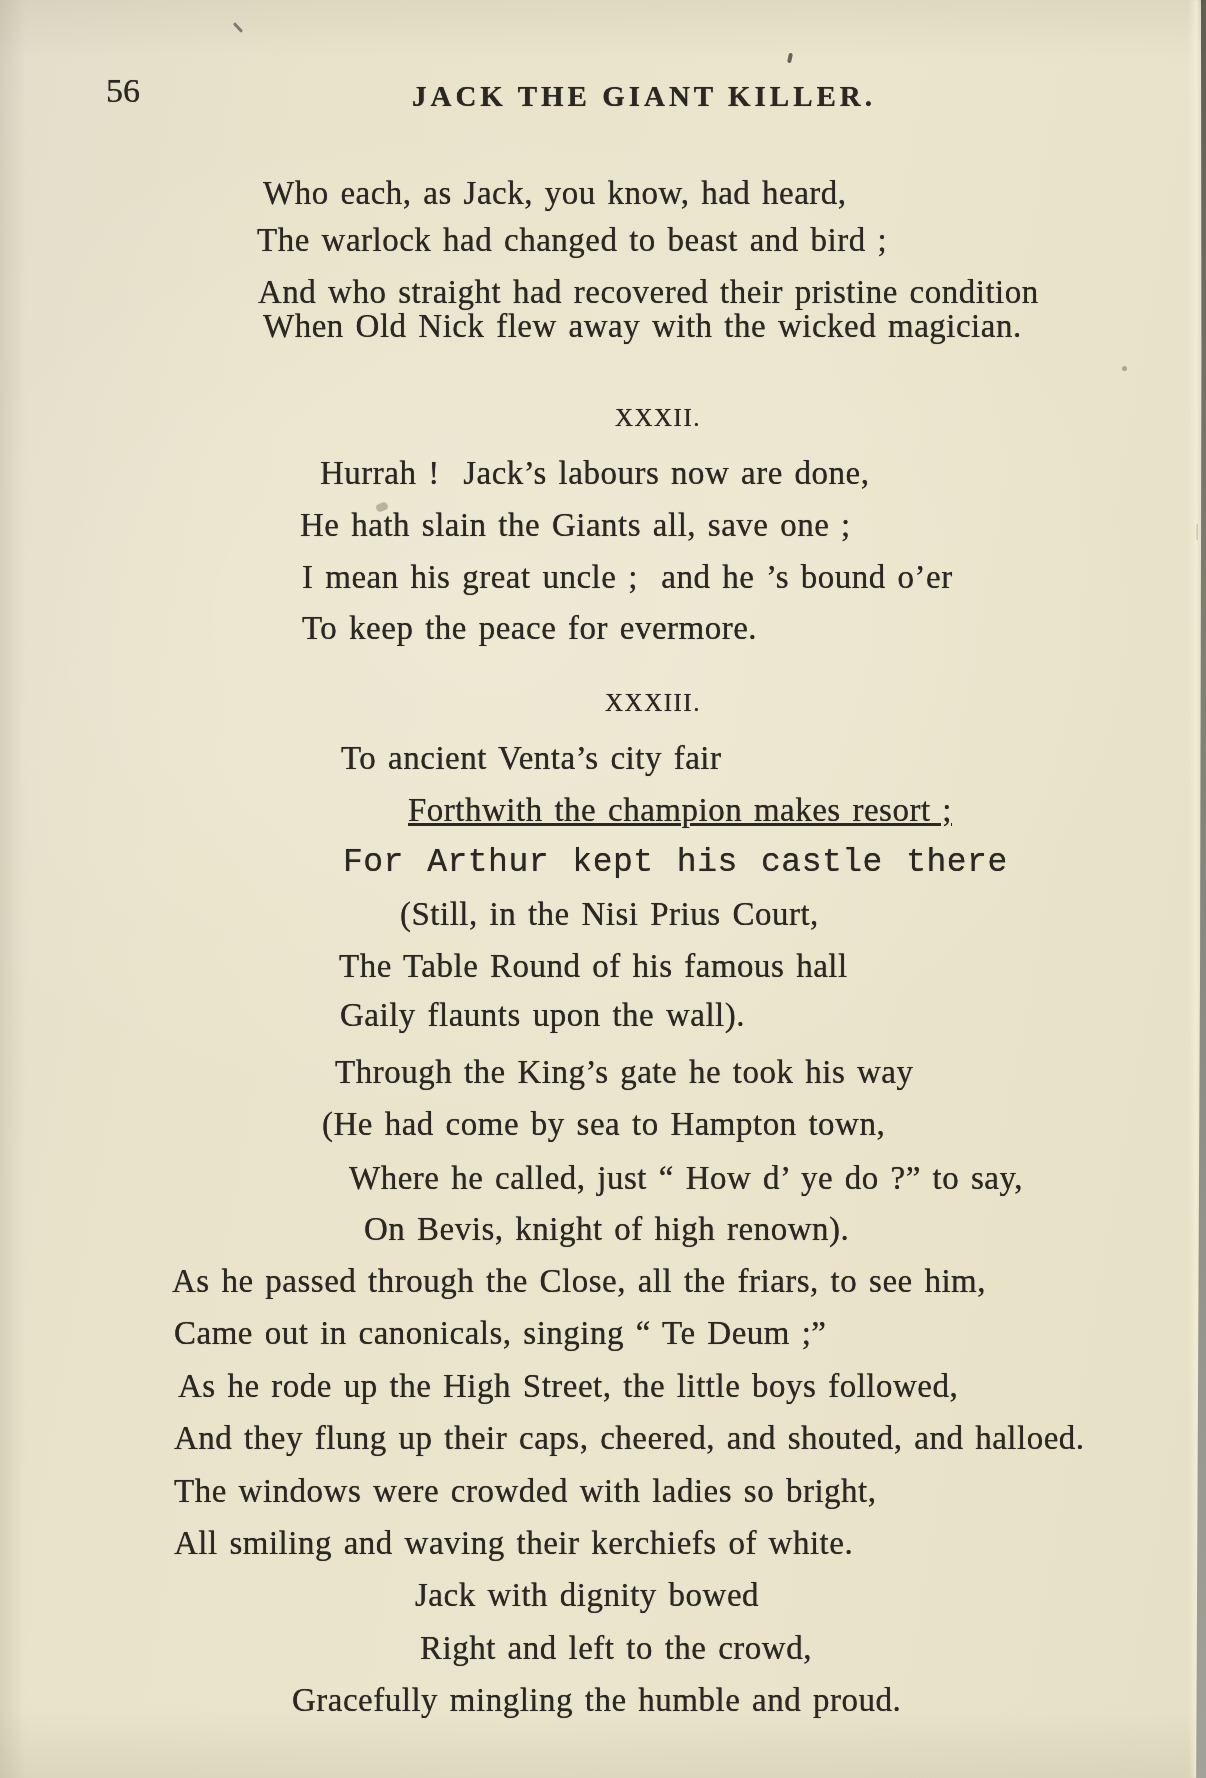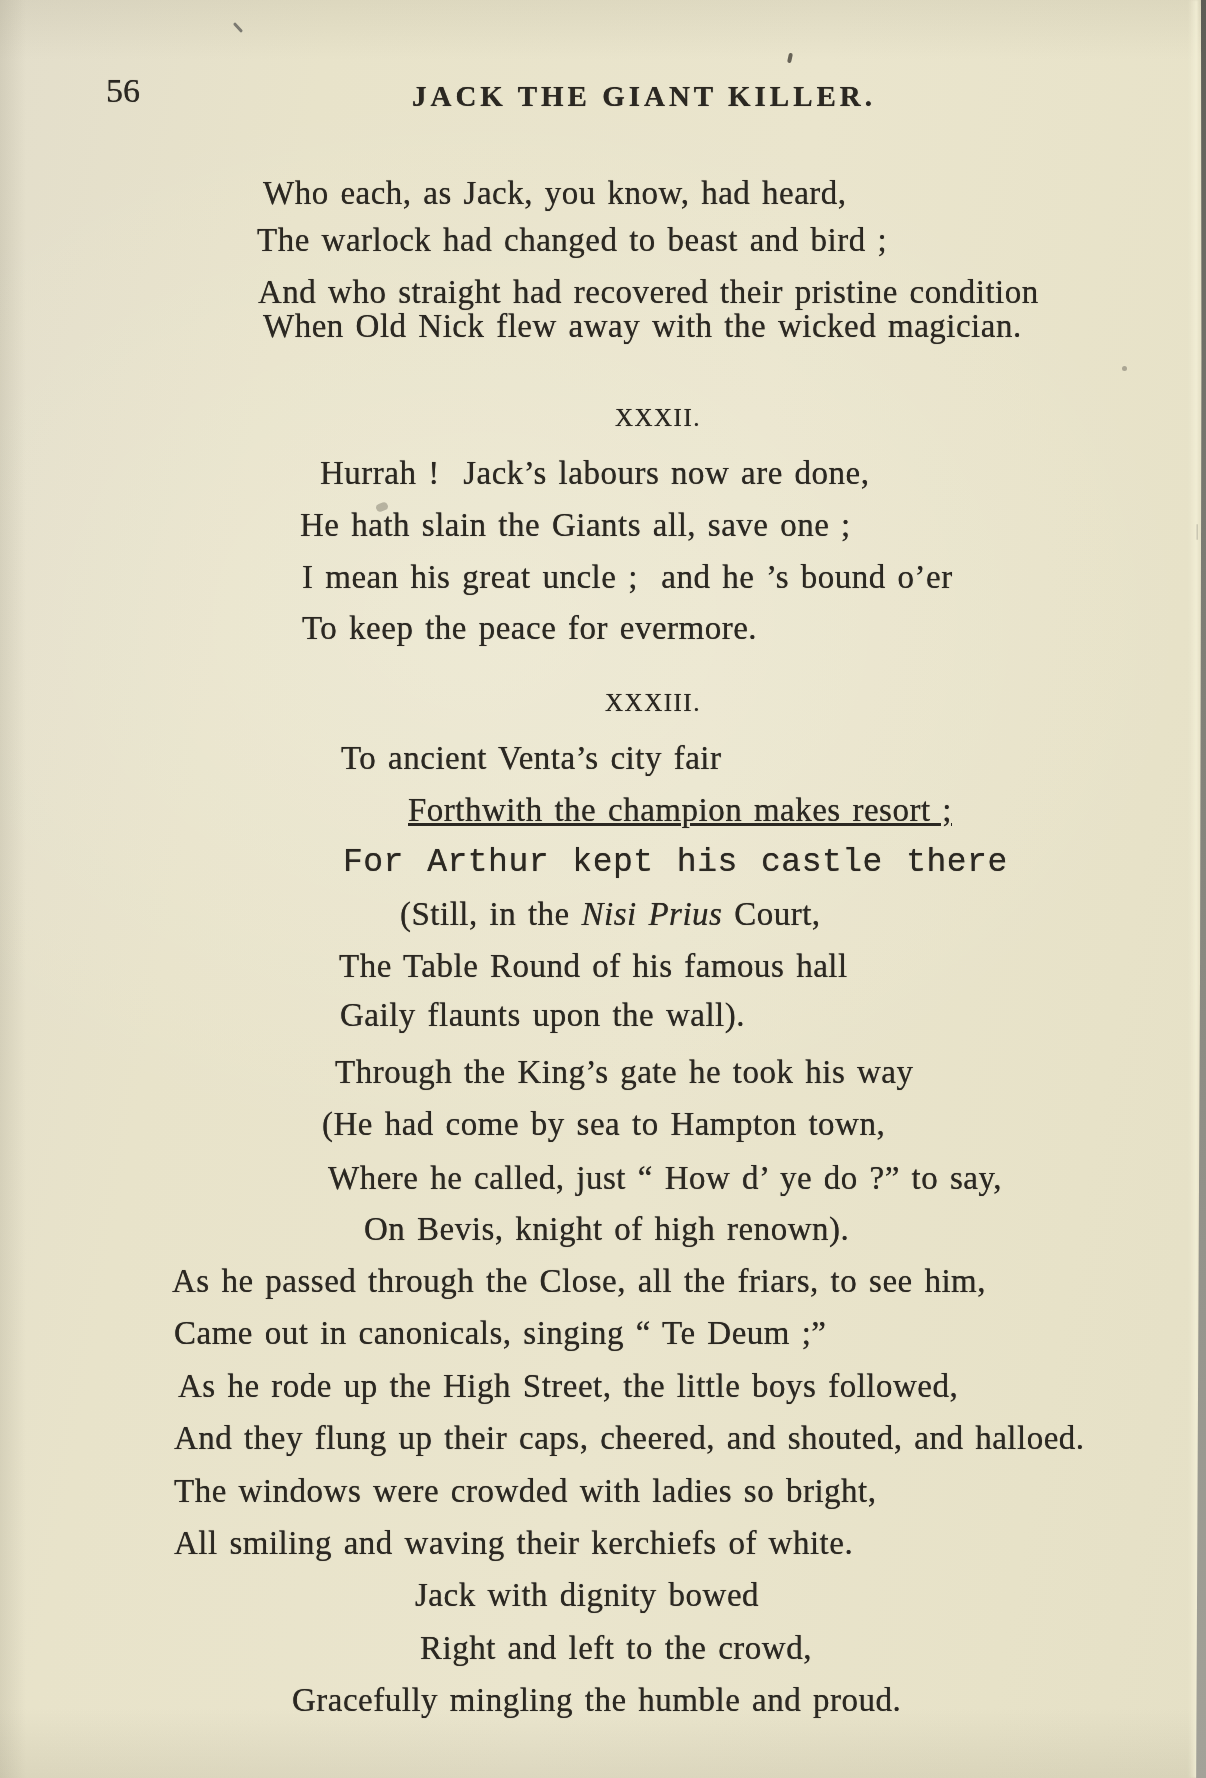--- a/index.html
+++ b/index.html
@@ -35,21 +35,21 @@
     letter-spacing:0.5px;
     word-spacing:3px;
     text-shadow:0 0 0.7px rgba(43,40,34,0.85);
   }
   .line.heading{
     font-size:25px;
     line-height:32px;
     letter-spacing:1.5px;
     transform:translateX(-50%);
   }
-  .line .it{font-style:italic;text-align:center;}
+  .line .it{text-align:center;}
   #running-header{
     position:absolute;
     transform:translateX(-50%);
     font-size:29px;font-weight:bold;letter-spacing:4px;
     color:#2b2822;text-shadow:0 0 0.7px rgba(43,40,34,0.85);
     white-space:pre;
   }
   #page-number{
     position:absolute;
     font-size:34px;color:#2b2822;
@@ -80,21 +80,21 @@
       <div class="line" style="left: 302px; top: 607px;">To keep the peace for evermore.</div>
       <div class="line heading" style="left: 653px; top: 687px;">XXXIII.</div>
       <div class="line" style="left: 341px; top: 737px;">To ancient Venta’s city fair</div>
       <div class="line" style="left: 408px; top: 789px; text-decoration: underline;">Forthwith the champion makes resort ;</div>
       <div class="line" style="left: 343px; top: 842px; font-family: Liberation Mono, monospace;">For Arthur kept his castle there</div>
       <div class="line" style="left: 400px; top: 893px;"><span>(Still, in the </span><span class="it">Nisi Prius</span><span> Court,</span></div>
       <div class="line" style="left: 339px; top: 945px;">The Table Round of his famous hall</div>
       <div class="line" style="left: 340px; top: 994px;">Gaily flaunts upon the wall).</div>
       <div class="line" style="left: 335px; top: 1051px;">Through the King’s gate he took his way</div>
       <div class="line" style="left: 322px; top: 1103px; text-align: center;">(He had come by sea to Hampton town,</div>
-      <div class="line" style="left: 328px; top: 1157px;">Where he called, just “ How d’ ye do ?” to say,</div>
+      <div class="line" style="left: 349px; top: 1157px;">Where he called, just “ How d’ ye do ?” to say,</div>
       <div class="line" style="left: 364px; top: 1208px; text-align: right;">On Bevis, knight of high renown).</div>
       <div class="line" style="left: 172px; top: 1260px;">As he passed through the Close, all the friars, to see him,</div>
       <div class="line" style="left: 174px; top: 1312px;">Came out in canonicals, singing “ Te Deum ;”</div>
       <div class="line" style="left: 178px; top: 1365px;">As he rode up the High Street, the little boys followed,</div>
       <div class="line" style="left: 174px; top: 1417px;">And they flung up their caps, cheered, and shouted, and halloed.</div>
       <div class="line" style="left: 174px; top: 1470px;">The windows were crowded with ladies so bright,</div>
       <div class="line" style="left: 174px; top: 1522px;">All smiling and waving their kerchiefs of white.</div>
       <div class="line" style="left: 415px; top: 1574px;">Jack with dignity bowed</div>
       <div class="line" style="left: 420px; top: 1627px;">Right and left to the crowd,</div>
       <div class="line" style="left: 292px; top: 1679px;">Gracefully mingling the humble and proud.</div>

